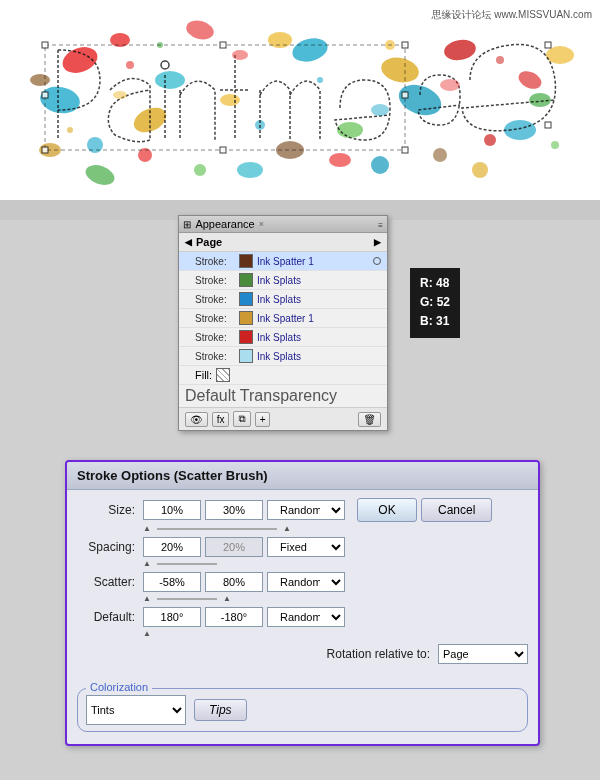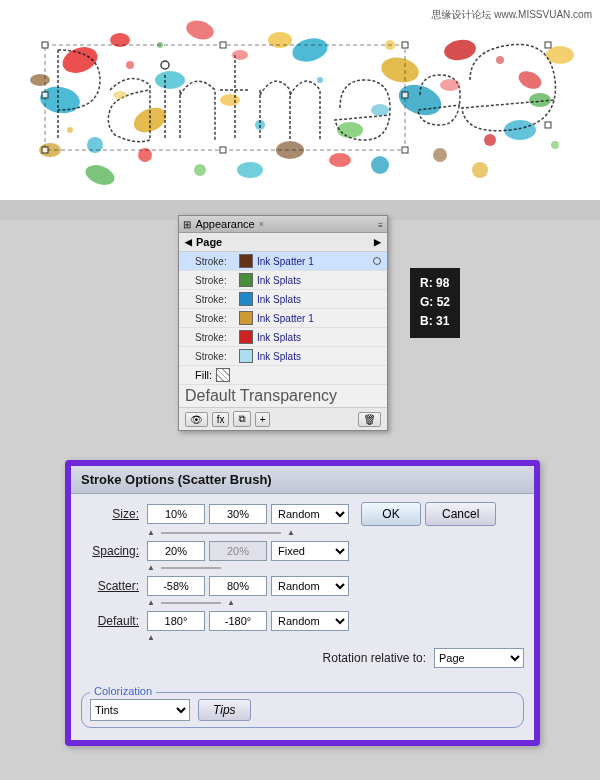--- a/index.html
+++ b/index.html
@@ -148,21 +148,21 @@
       z-index: 30;
     }
 
     
     #stroke-options-panel {
       position: absolute;
       top: 460px;
       left: 65px;
       width: 475px;
       background: #e8e8f0;
-      border: 6px solid #6d28d9;
+      border: 2px solid #6d28d9;
       border-radius: 4px;
       box-shadow: 2px 2px 6px rgba(0,0,0,0.25);
       z-index: 20;
       padding-bottom: 8px;
     }
 
     .stroke-panel-title {
       background: linear-gradient(to bottom, #d8dce8, #c0c5d5);
       border-bottom: 1px solid #99aabb;
       padding: 6px 10px;
@@ -182,21 +182,20 @@
       margin-bottom: 2px;
       gap: 4px;
     }
 
     .stroke-label {
       min-width: 62px;
       text-align: right;
       font-size: 12px;
       color: #222;
       padding-right: 4px;
-      text-decoration: underline;
     }
 
     .stroke-input {
       width: 58px;
       height: 20px;
       border: 1px solid #8899aa;
       background: #fff;
       font-size: 11px;
       text-align: center;
       padding: 1px 3px;
@@ -205,21 +204,21 @@
       background: #e0e0e8;
       color: #888;
     }
 
     .stroke-select {
       width: 78px;
       height: 20px;
       border: 1px solid #8899aa;
       background: #fff;
       font-size: 11px;
-      padding: 0 2px;
+      padding: 0 8px;
     }
 
     .arrow-row {
       display: flex;
       align-items: center;
       gap: 4px;
       margin-bottom: 4px;
       padding-left: 66px;
     }
 
@@ -285,21 +284,21 @@
       font-size: 11px;
       color: #4466cc;
     }
     .colorization-row {
       display: flex;
       align-items: center;
       gap: 8px;
     }
     .colorization-select {
       width: 100px;
-      height: 22px;
+      height: 30px;
       border: 1px solid #8899aa;
       background: #fff;
       font-size: 11px;
     }
     .tips-btn {
       background: linear-gradient(to bottom, #f0f0f8, #d0d0e0);
       border: 1px solid #8899bb;
       border-radius: 3px;
       padding: 3px 14px;
       font-size: 12px;
@@ -482,21 +481,21 @@
     <button class="panel-toolbar-btn">👁</button>
     <button class="panel-toolbar-btn">fx</button>
     <button class="panel-toolbar-btn">⧉</button>
     <button class="panel-toolbar-btn">+</button>
     <span style="flex:1"></span>
     <button class="panel-toolbar-btn">🗑</button>
   </div>
 </div>
 
 <div id="color-tooltip">
-  <div>R: 98</div>
+  <div>R: 48</div>
   <div>G: 52</div>
   <div>B: 31</div>
 </div>
 
 <div id="stroke-options-panel">
   <div class="stroke-panel-title">Stroke Options (Scatter Brush)</div>
 
   <div class="stroke-panel-body">
 
     <div class="stroke-row">

